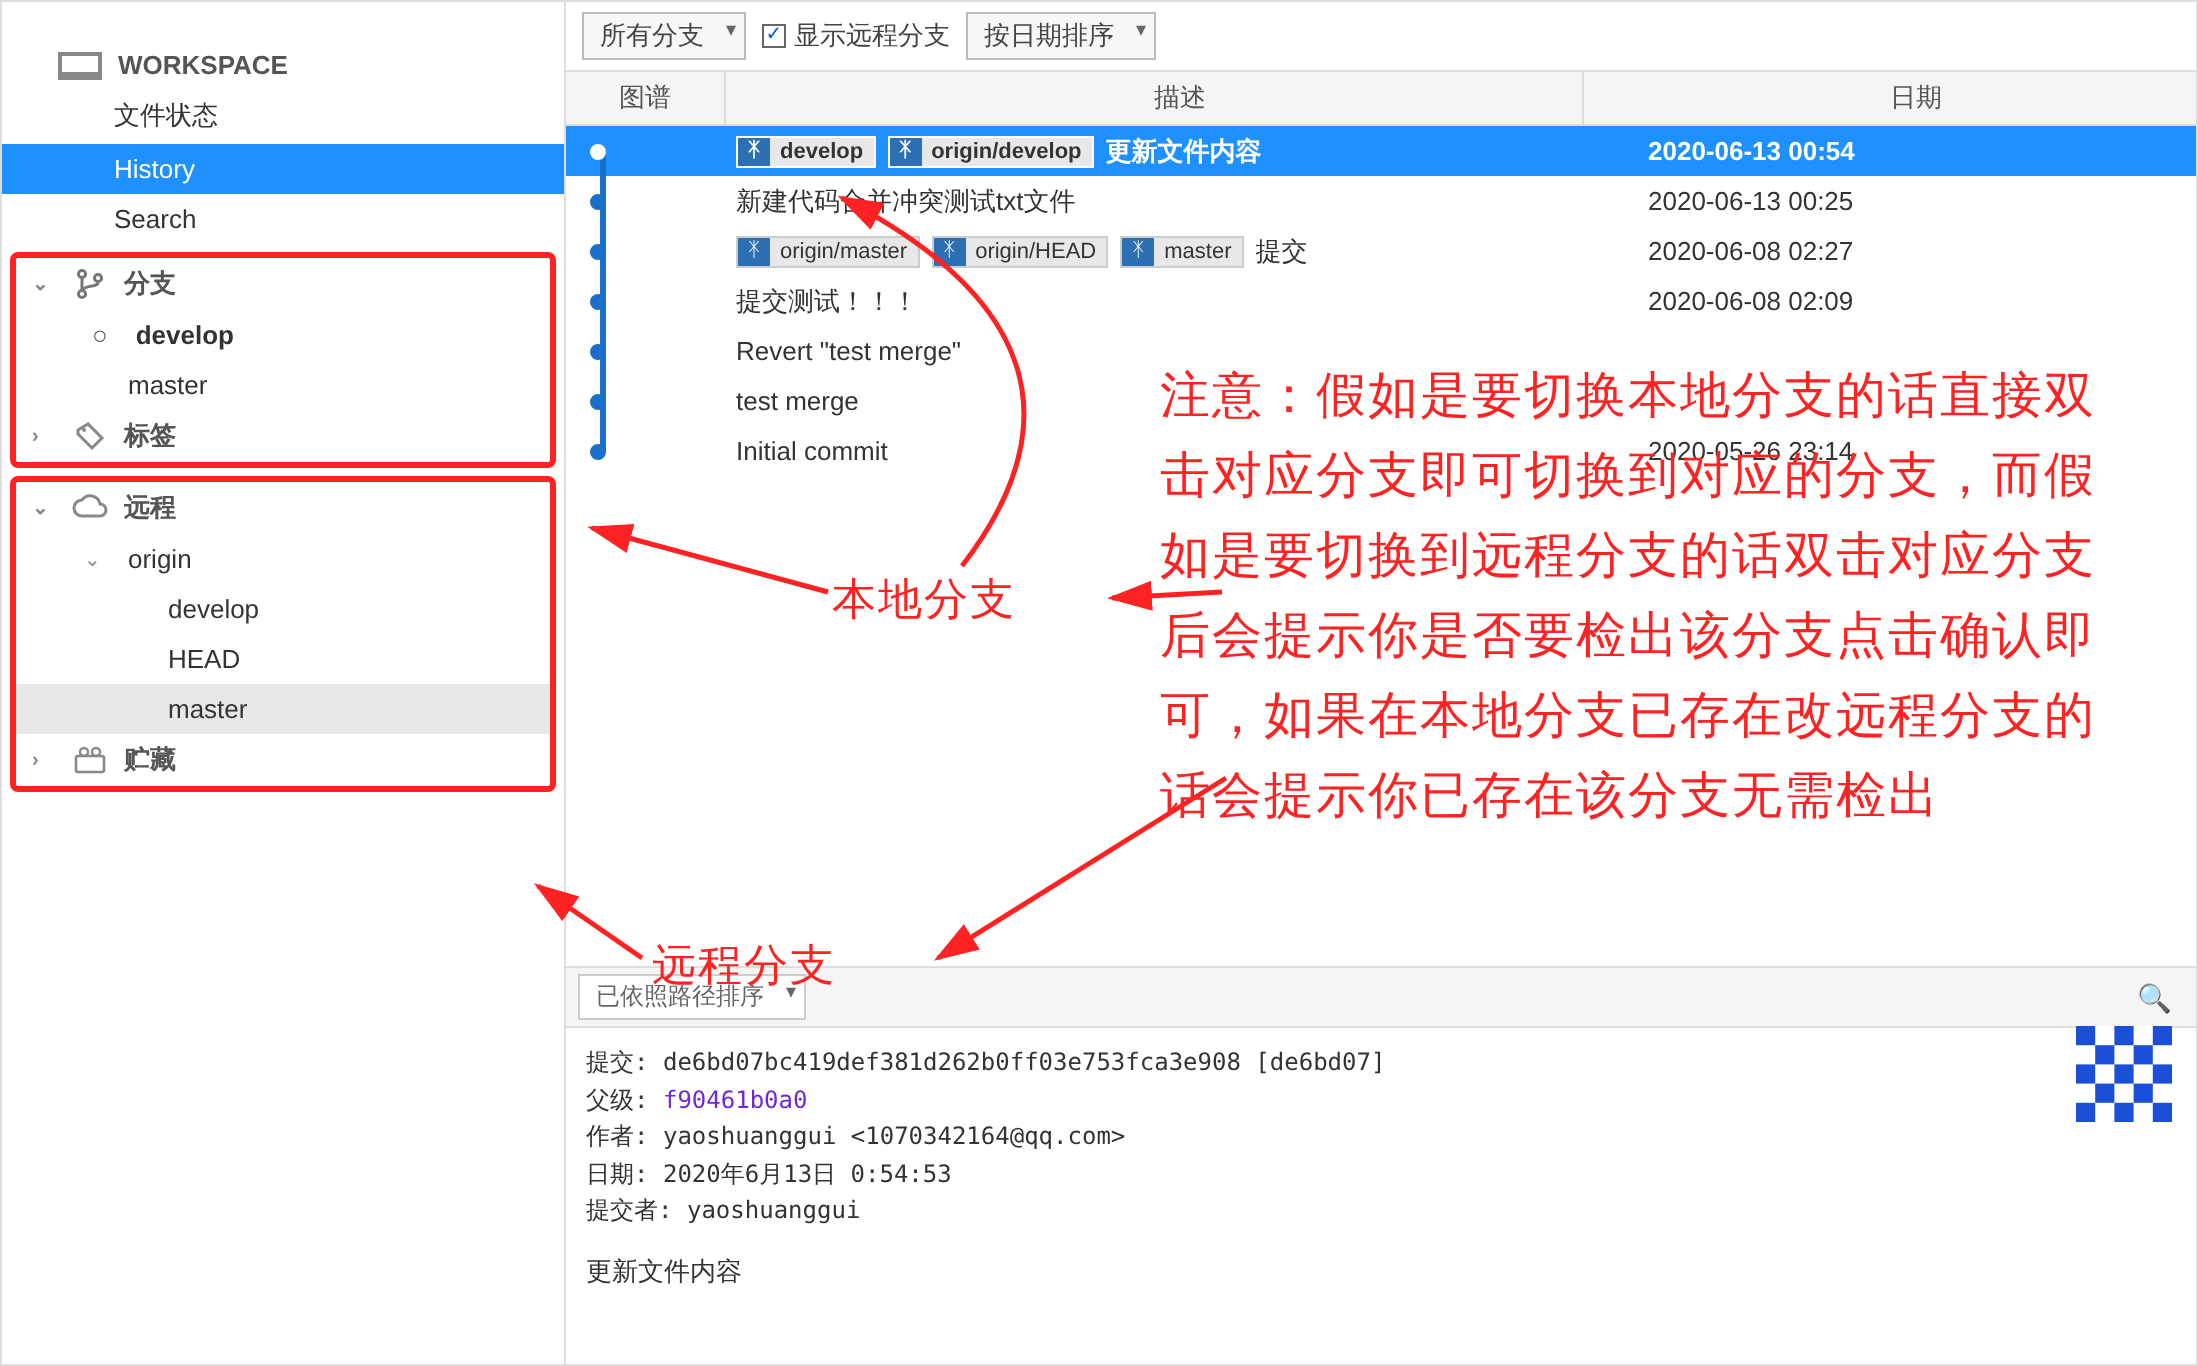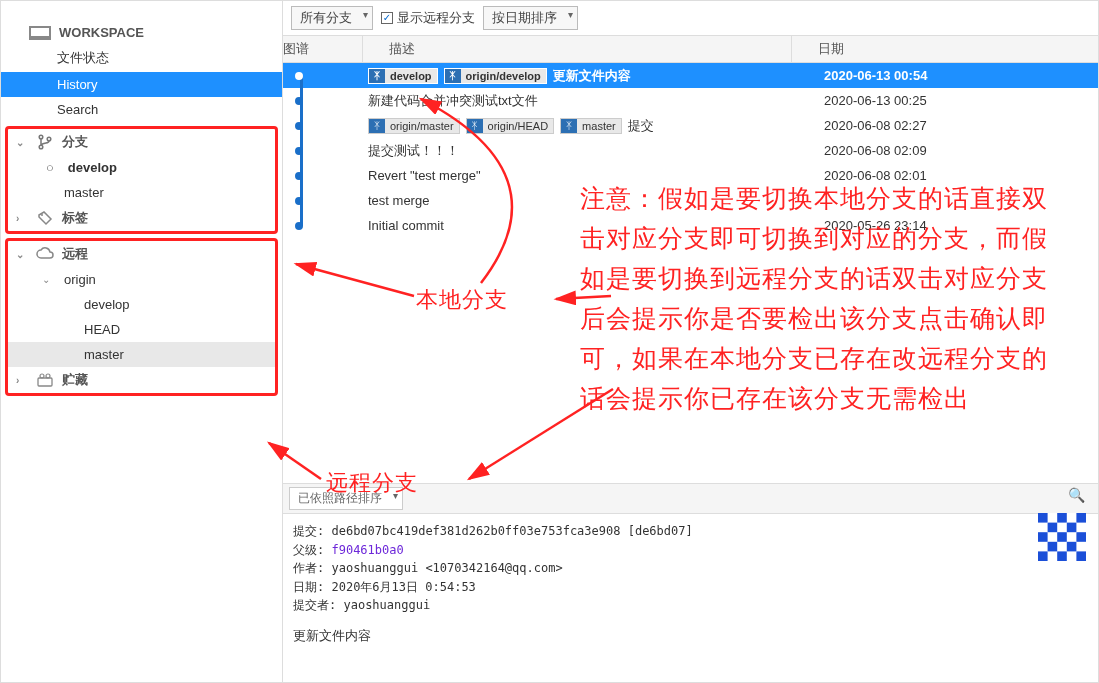--- a/index.html
+++ b/index.html
@@ -20,42 +20,42 @@
   .bold{font-weight:700;}
   .ws-icon{display:inline-block;width:22px;height:14px;border:2px solid #888;border-bottom-width:4px;}
   
   
   .right{flex:1;display:flex;flex-direction:column;overflow:hidden;}
   .toolbar{display:flex;gap:8px;align-items:center;padding:5px 8px;border-bottom:1px solid #ddd;background:#fff;font-size:13px;color:#444;}
   .dd{border:1px solid #bbb;padding:2px 20px 2px 8px;position:relative;background:#f7f7f7;}
   .dd::after{content:"▾";position:absolute;right:4px;top:2px;font-size:10px;color:#666;}
   .chk{display:inline-flex;align-items:center;gap:4px;}
   .chkbox{width:12px;height:12px;border:1px solid #666;display:inline-flex;align-items:center;justify-content:center;font-size:10px;color:#0066cc;line-height:10px}
-  .cols{display:flex;background:#f5f5f5;border-bottom:1px solid #ddd;font-size:13px;color:#555;gap:26px;}
+  .cols{display:flex;background:#f5f5f5;border-bottom:1px solid #ddd;font-size:13px;color:#555;text-align:center;gap:26px;}
   .col-graph{width:80px;border-right:1px solid #ddd;padding:4px 0;}
   .col-desc{flex:1;border-right:1px solid #ddd;padding:4px 0;}
   .col-date{width:280px;padding:4px 0;}
 
   .commits{background:#fff;position:relative;min-height:200px;}
   .commit-row{display:flex;align-items:center;height:25px;font-size:13px;}
   .commit-row.sel{background:#1e90ff;color:#fff;font-weight:600;}
   .g{width:80px;position:relative;height:25px;}
   .dot{position:absolute;left:12px;top:9px;width:8px;height:8px;border:2px solid #1a6fc9;border-radius:50%;background:#fff;}
   .sel .dot{border-color:#fff;}
   .dot.filled{background:#1a6fc9;}
   .line{position:absolute;left:16.5px;width:3px;background:#1a6fc9;top:0;bottom:0;}
   .desc{flex:1;display:flex;align-items:center;gap:6px;overflow:hidden;white-space:nowrap;padding-left:5px;}
   .tag{display:inline-flex;align-items:center;background:#e8e8e8;border:1px solid #ccc;font-size:11px;height:16px;}
   .tag .i{background:#2c6fb3;color:#fff;width:16px;height:14px;display:inline-flex;align-items:center;justify-content:center;font-size:10px;}
   .tag .t{padding:0 5px;color:#333;}
   .sel .tag{border-color:#fff;}
   .dt{width:280px;padding-left:6px;}
 
   .detail-sep{border-top:1px solid #ddd;margin-top:220px;}
-  .path-bar{display:flex;align-items:flex-start;background:#f5f5f5;border-bottom:1px solid #ddd;padding:3px 6px;color:#666;font-size:12px;}
+  .path-bar{display:flex;align-items:center;background:#f5f5f5;border-bottom:1px solid #ddd;padding:3px 6px;color:#666;font-size:12px;}
   .path-bar .sp{flex:1}
   .mag{color:#888;font-size:14px;padding:0 6px;}
   .meta{padding:8px 10px;font-size:12px;line-height:1.55;font-family:Consolas,monospace;color:#333;}
   .meta .lbl{color:#333;}
   .meta a{color:#6d28d9;text-decoration:none;}
   .msg{padding:4px 10px;font-size:13px;}
   
   .avatar{position:absolute;right:12px;top:512px;}
   .avatar svg{display:block}
 
@@ -232,21 +232,20 @@
           <div class="dt">2020-06-08 02:09</div>
         </div>
         <div class="commit-row">
           <div class="g">
             <div class="line"></div>
             <div class="dot filled"></div>
           </div>
           <div class="desc">
             <span>Revert "test merge"</span>
           </div>
-          <div class="dt">2020-06-08 02:01</div>
         </div>
         <div class="commit-row">
           <div class="g">
             <div class="line"></div>
             <div class="dot filled"></div>
           </div>
           <div class="desc">
             <span>test merge</span>
           </div>
         </div>

